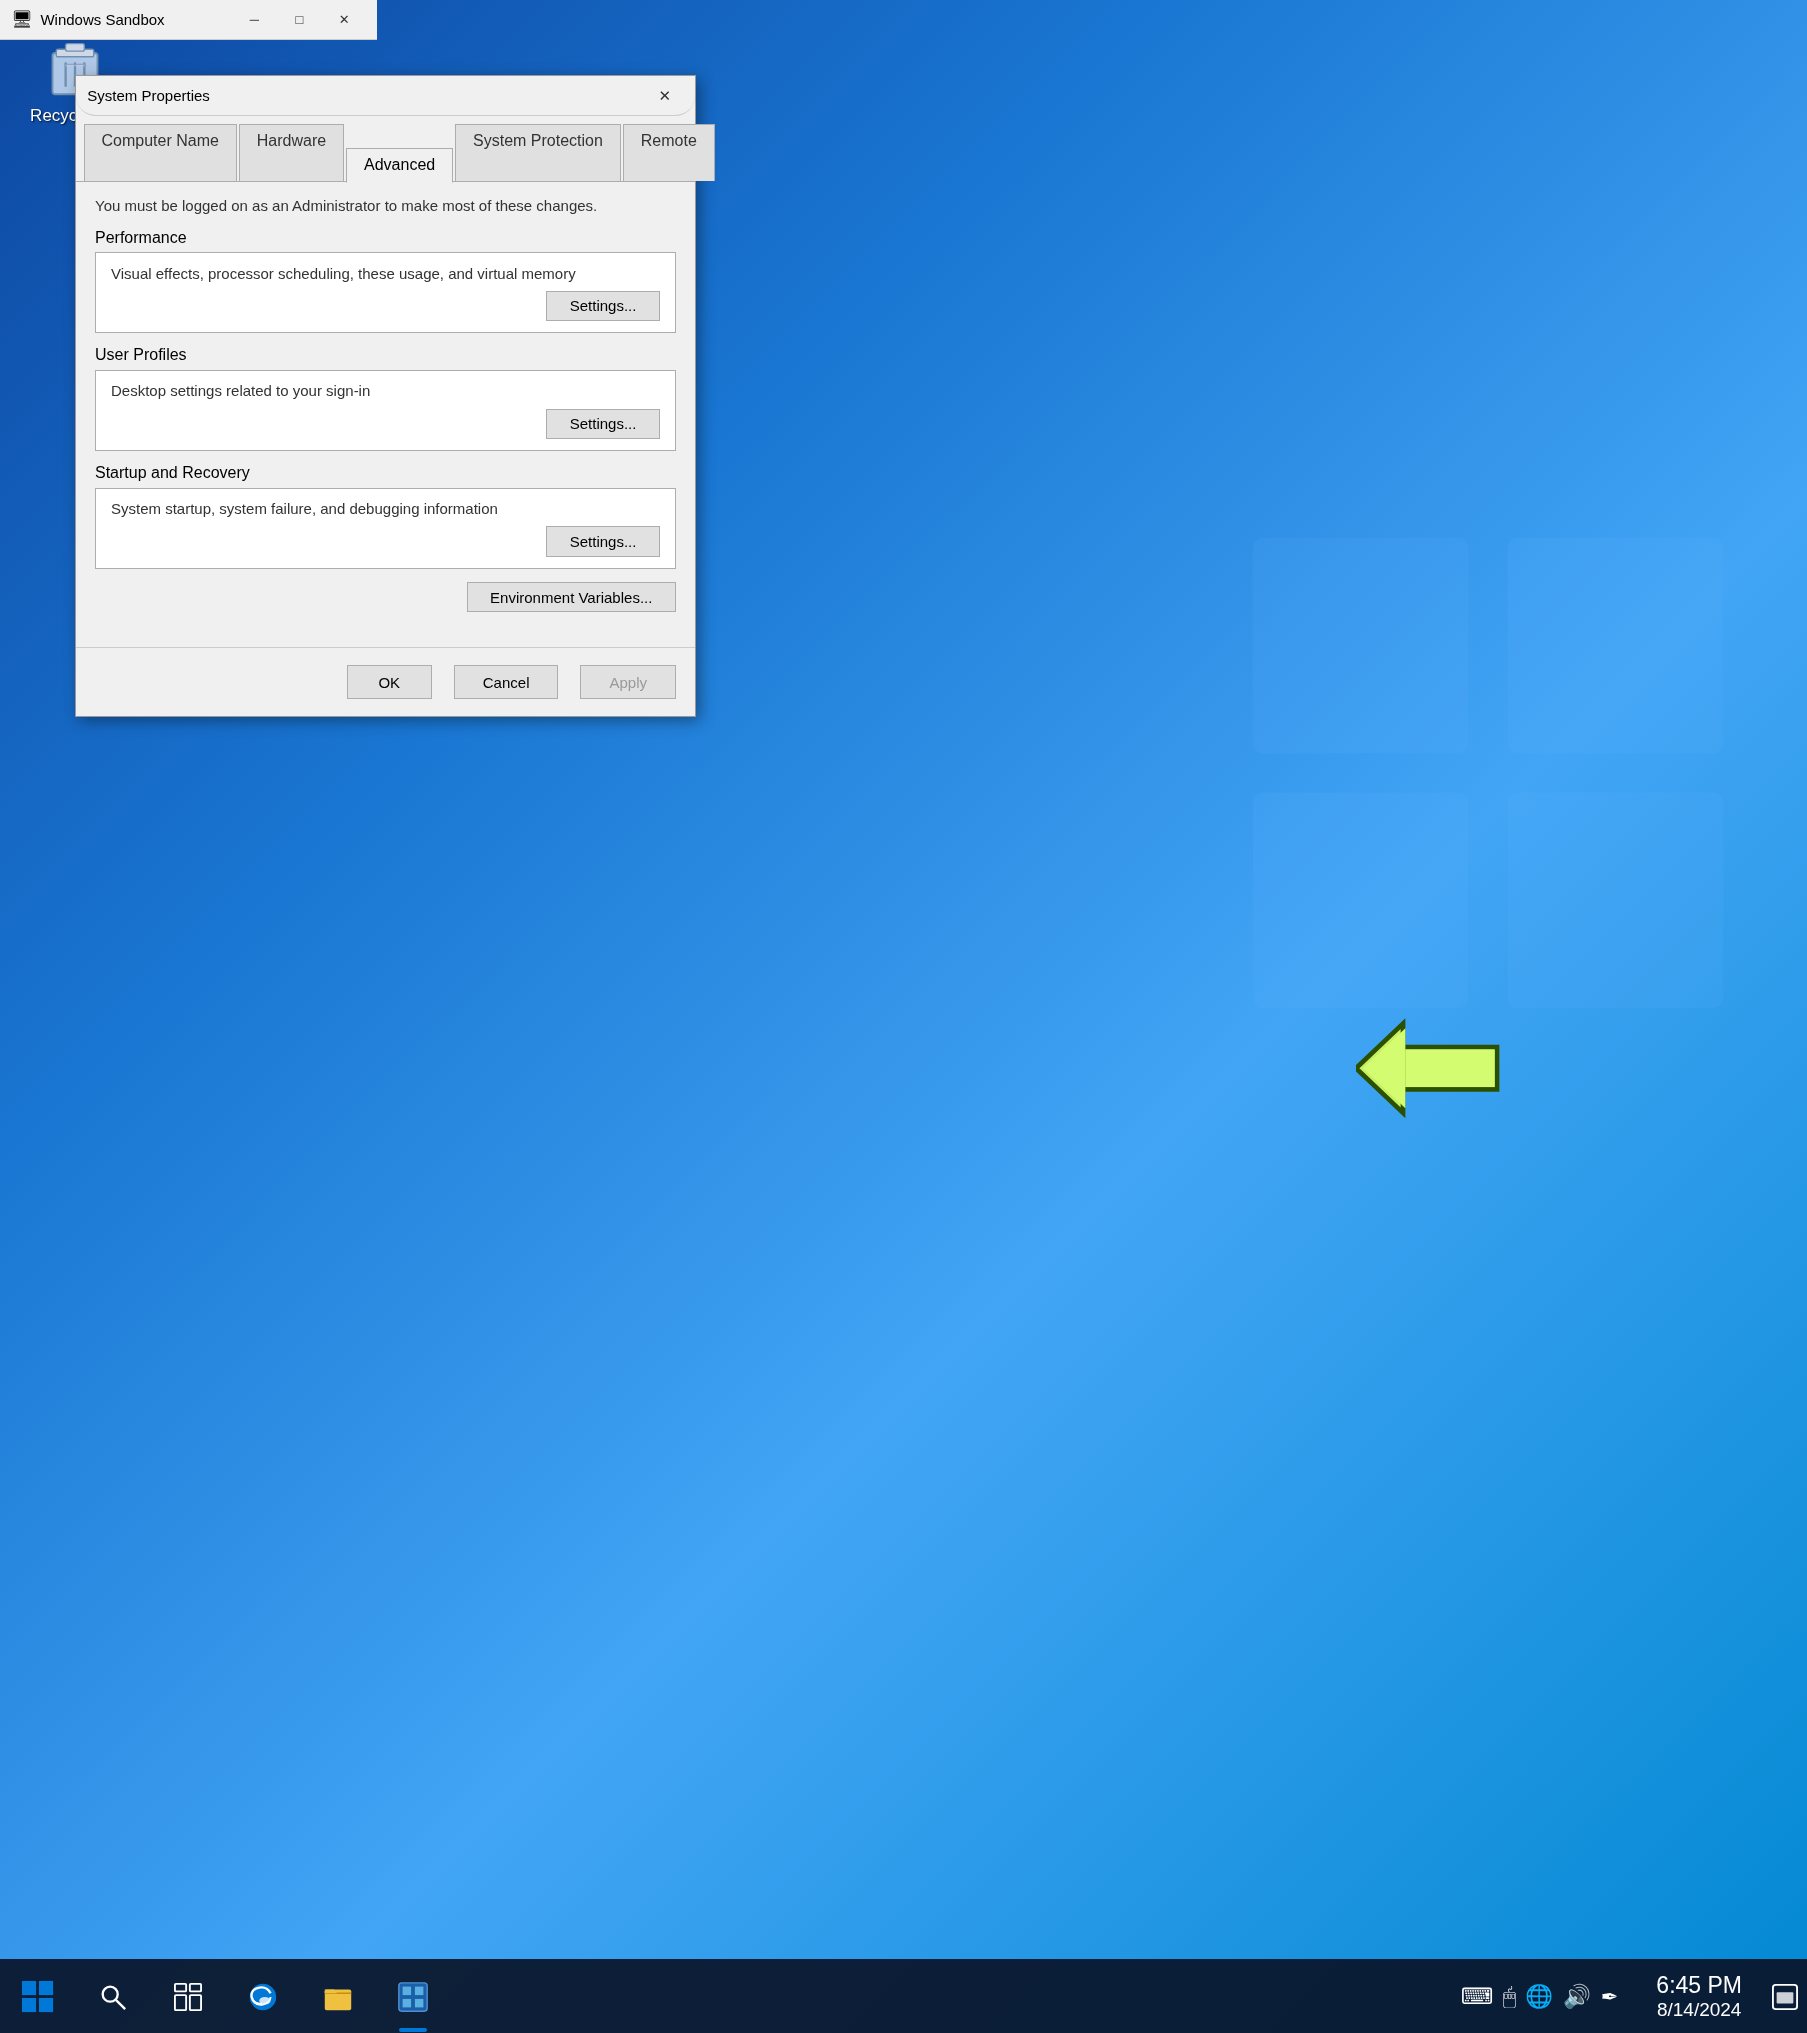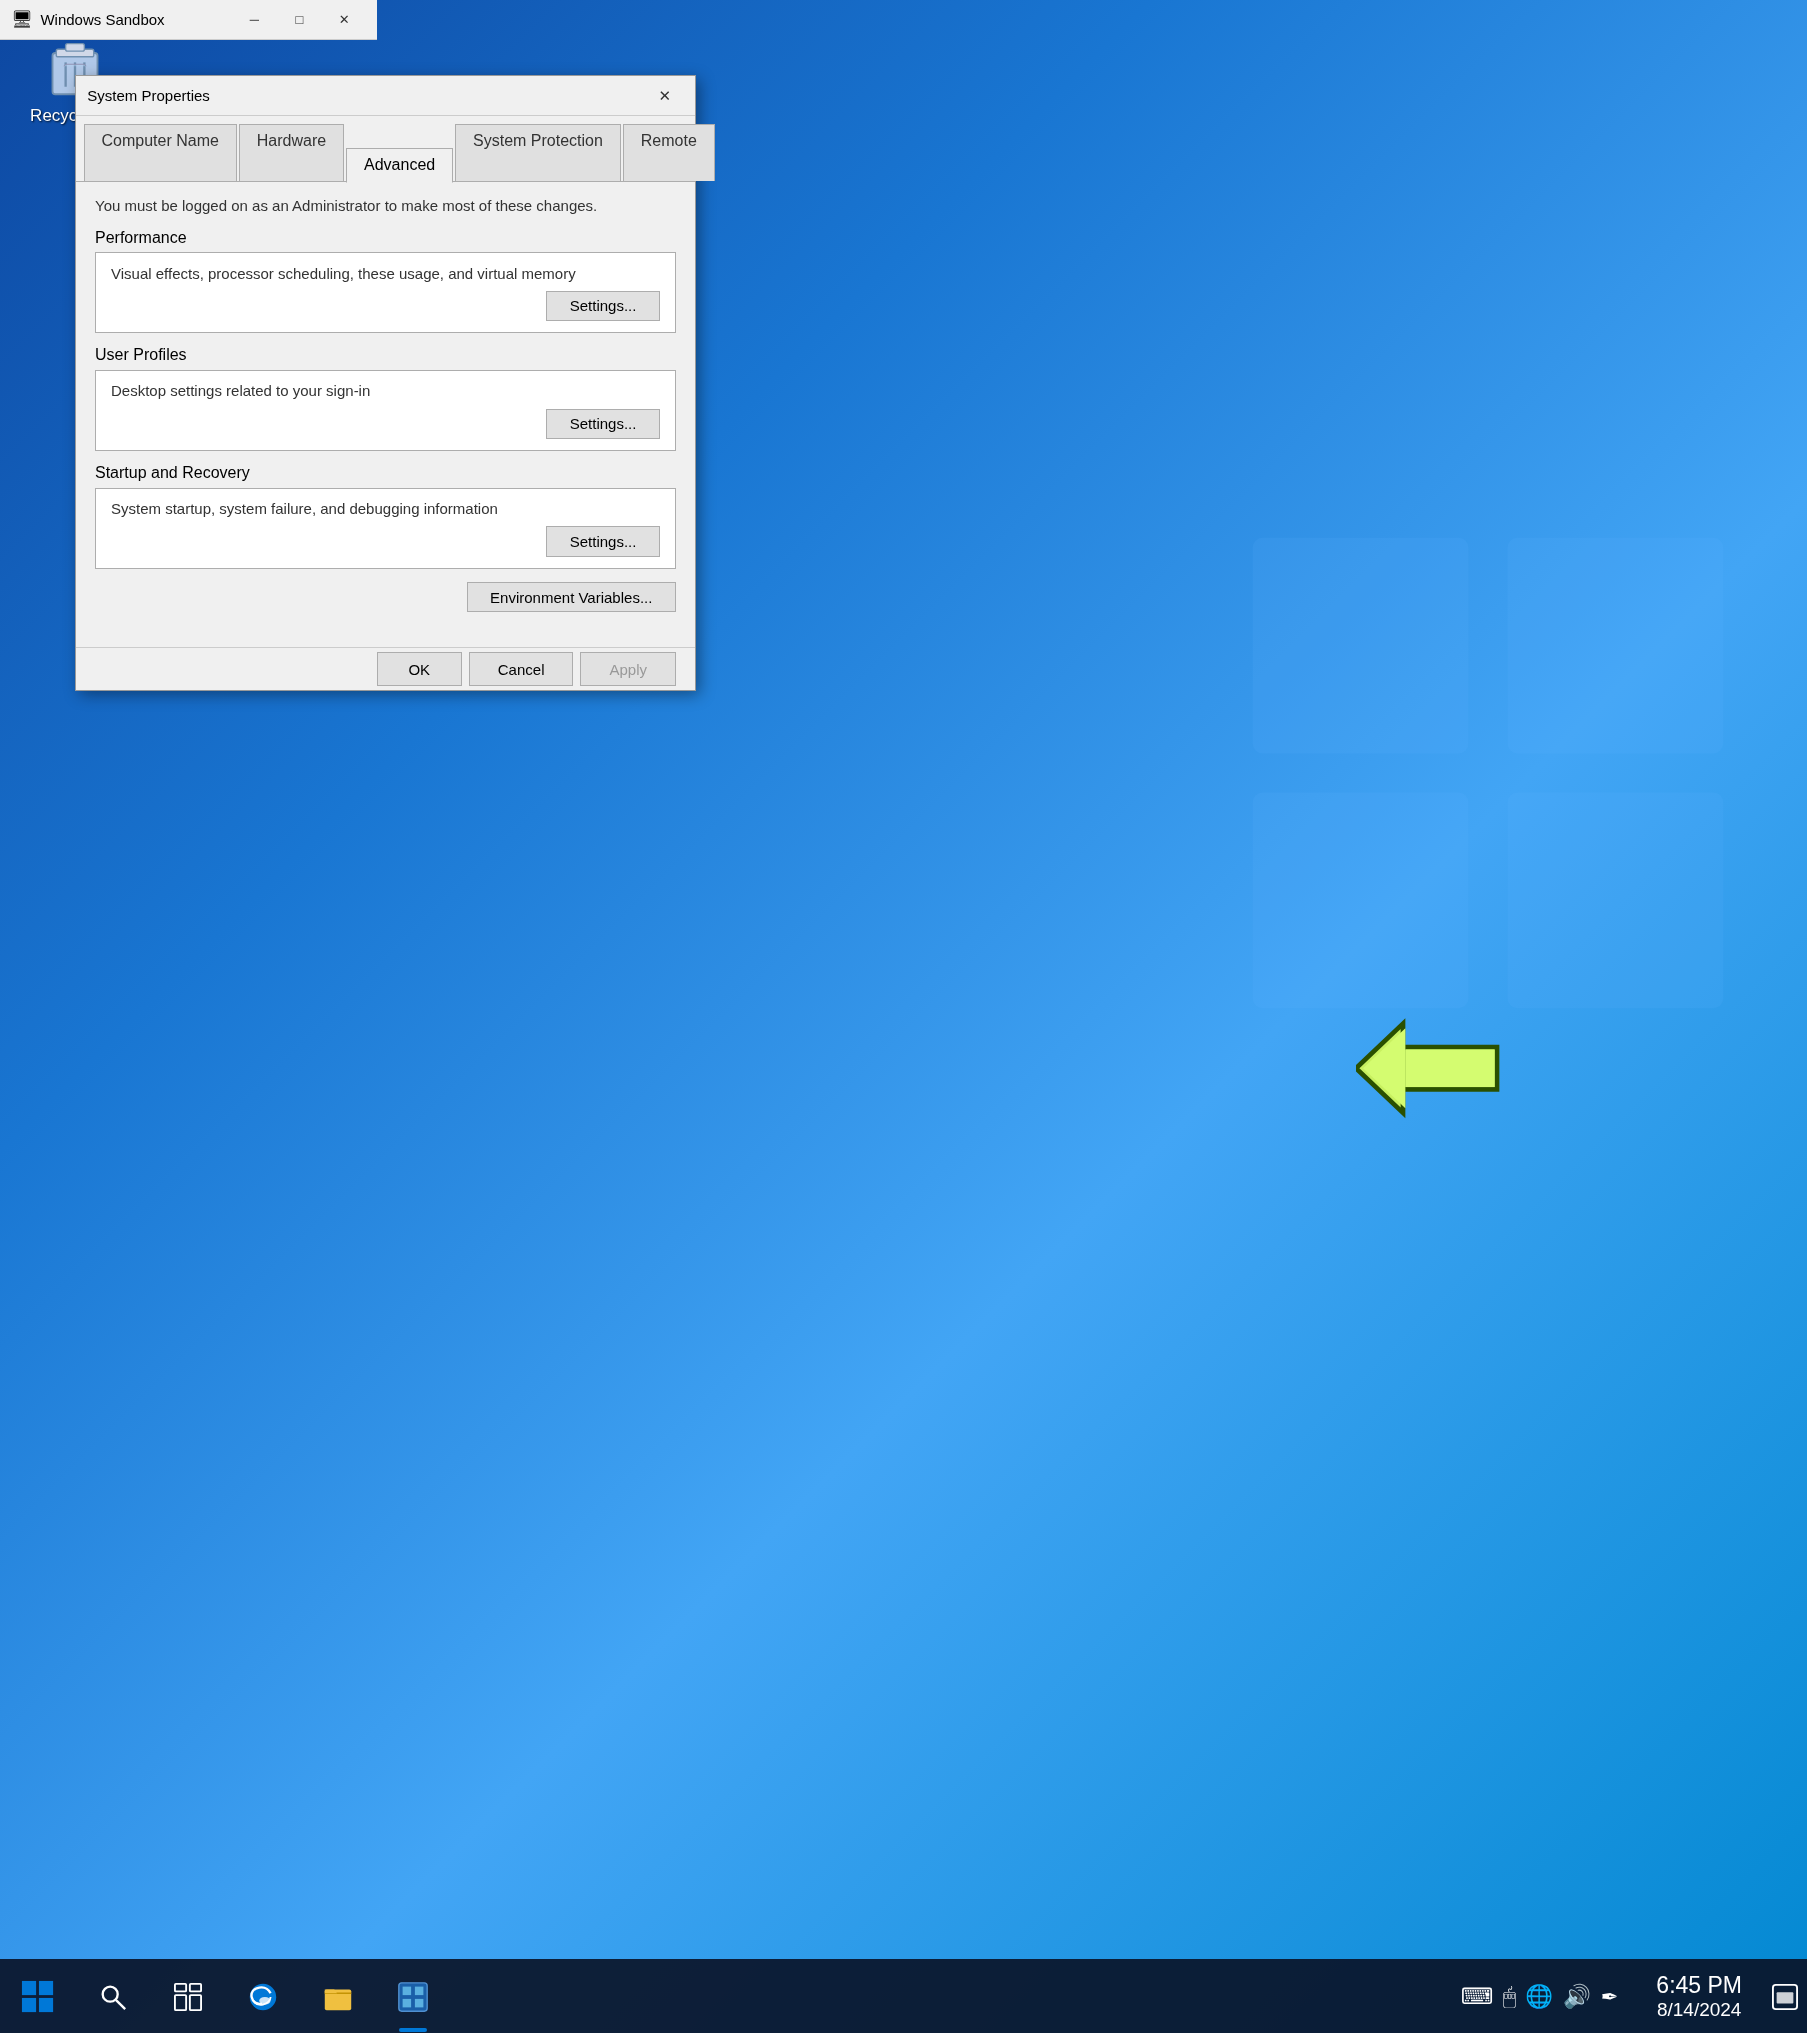--- a/index.html
+++ b/index.html
@@ -225,20 +225,21 @@
     }
 
     .dialog-titlebar {
       height: 40px;
       background: #f0f0f0;
       border-bottom: 0.9px solid #ccc;
       display: flex;
       align-items: center;
       padding: 0 11.3px;
       user-select: none;
+      border-radius: 20px;
     }
 
     .dialog-title-text {
       flex: 1;
       font-size: 15px;
       color: #000;
     }
 
     .dialog-close-btn {
       width: 38px;
@@ -336,22 +337,22 @@
       border: 0.9px solid #adadad;
       cursor: pointer;
       color: #000;
       margin-bottom: 20px;
     }
 
     
     .dialog-footer {
       display: flex;
       justify-content: flex-end;
-      gap: 7px;
-      padding: 4px 19px;
+      gap: 22px;
+      padding: 17px 19px;
       border-top: 0.9px solid #ccc;
       background: #f0f0f0;
     }
 
     .footer-btn {
       padding: 7.5px 28px;
       font-size: 15px;
       background: #e1e1e1;
       border: 0.9px solid #adadad;
       cursor: pointer;

